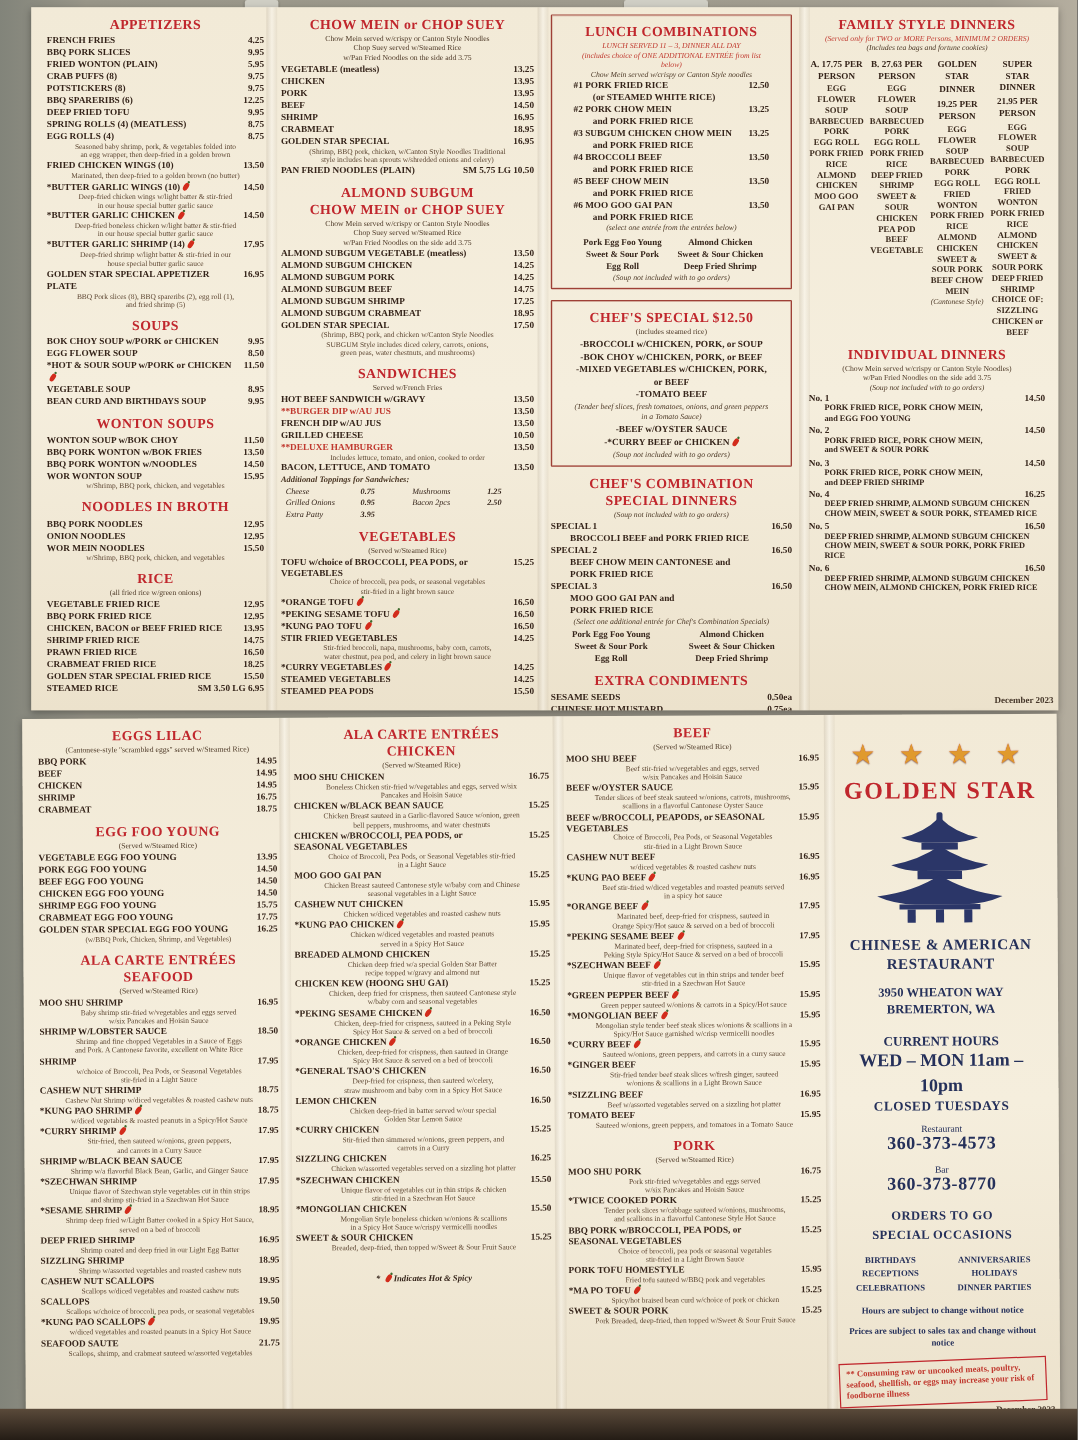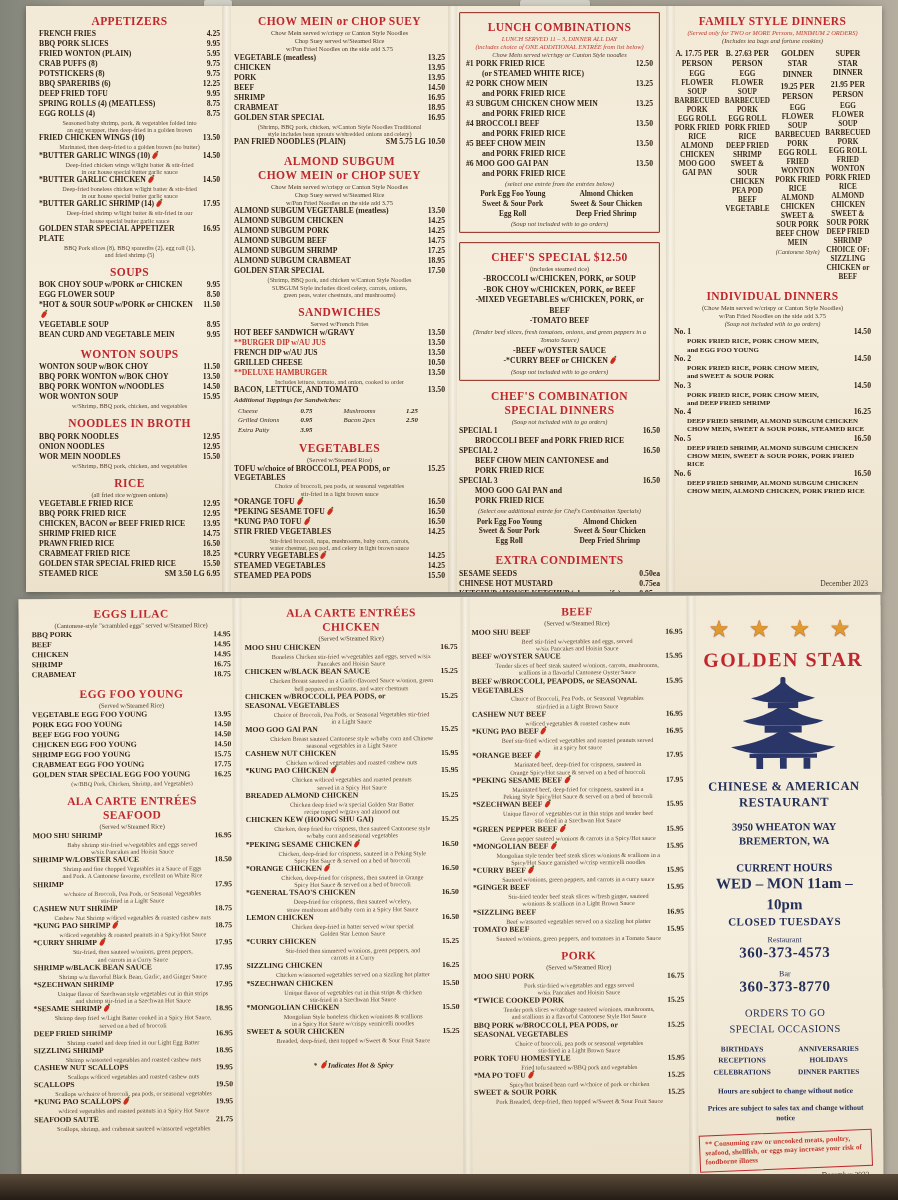--- a/index.html
+++ b/index.html
@@ -12,26 +12,26 @@
   .paper{position:absolute;background:linear-gradient(180deg,#f2ead7 0%,#f5eedd 55%,#ece2cc 100%);
     box-shadow:0 2px 6px rgba(0,0,0,.35);overflow:hidden;}
   .paper-top{left:26px;top:6px;width:856px;height:586px;}
   .paper-bottom{left:20px;top:597px;width:862px;height:588px;transform:rotate(-0.3deg);}
   .cols{position:relative;display:flex;height:100%;padding:4px 4px 0 6px;box-sizing:border-box;}
   .col{box-sizing:border-box;padding:0 7px;overflow:hidden;}
   .t0{width:196px}.t1{width:226px}.t2{width:216px}.t3{width:212px}
   .b0{width:214px}.b1{width:228px}.b2{width:226px}.b3{width:188px}
   .crease{position:absolute;top:0;bottom:0;width:9px;
     background:linear-gradient(90deg,rgba(60,40,20,.10),rgba(255,255,255,.30),rgba(60,40,20,.06));}
-  .page-date{position:absolute;font-size:7.5px;color:#46372a;right:14px;bottom:4px;font-weight:normal;}
+  .page-date{position:absolute;font-size:7.5px;color:#46372a;right:4px;bottom:4px;font-weight:bold;}
   
   .sec-title{font-size:11.5px;font-weight:bold;color:#c0272d;text-align:center;letter-spacing:.4px;
     margin:5px 0 2px;line-height:1.05;}
   .msec{margin-bottom:8px;}
-  .msec.boxed{border:1.4px solid #9e4036;border-radius:1px;padding:3px 6px;margin:2px 0 9px;
+  .msec.boxed{border:1.4px solid #9e4036;border-radius:1px;padding:3px 18px;margin:2px 0 9px;
     box-shadow:inset 0 0 0 .5px rgba(158,64,54,.35);}
   .sub{font-size:6.4px;color:#4c3826;text-align:center;line-height:1.22;}
   .sub.redsub{color:#c0392f;font-style:italic;}
   .sub.itsub{font-style:italic;}
   .mrow{display:flex;justify-content:space-between;align-items:baseline;
     font-size:7.7px;font-weight:bold;color:#35241a;line-height:1.3;}
   .nm{text-align:left;}
   .nm2{font-size:7.7px;font-weight:bold;color:#35241a;line-height:1.15;}
   .pr{text-align:right;white-space:nowrap;padding-left:4px;}
   .redname{color:#c0392f;}
@@ -59,21 +59,21 @@
   .stars{font-size:23px;letter-spacing:7px;color:#e09a2d;text-shadow:0 0 1px #b03226,0 1px 1px rgba(0,0,0,.3);margin-bottom:6px;}
   .gs-name{font-size:20px;font-weight:bold;color:#c0272d;letter-spacing:1.5px;margin-bottom:4px;}
   .pagoda{margin:2px auto 4px;}
   .type-line{font-size:12.5px;font-weight:bold;letter-spacing:.5px;line-height:1.25;}
   .addr{font-size:10.5px;font-weight:bold;margin-top:10px;line-height:1.35;}
   .hours-label{font-size:11px;font-weight:bold;margin-top:12px;}
   .hours{font-size:15px;font-weight:bold;line-height:1.4;}
   .closed{font-size:11px;font-weight:bold;letter-spacing:.5px;}
   .ph-label{font-size:8px;margin-top:8px;}
   .ph{font-size:15px;font-weight:bold;letter-spacing:.5px;line-height:1.15;}
-  .orders{font-size:10.5px;font-weight:normal;margin-top:10px;letter-spacing:.4px;line-height:1.5;}
+  .orders{font-size:10.5px;font-weight:bold;margin-top:10px;letter-spacing:.4px;line-height:1.5;}
   .occasions{display:flex;margin-top:6px;font-size:7.3px;font-weight:bold;}
   .occasions div{flex:1;line-height:1.6;}
   .small-note{font-size:7.4px;font-weight:bold;margin-top:8px;line-height:1.3;}
   .warnbox{border:1.2px solid #c0272d;color:#c0392f;font-size:7.2px;font-weight:bold;
     padding:4px 5px;margin-top:10px;transform:rotate(-2deg);text-align:left;line-height:1.25;}
 </style>
 </head>
 <body>
 
 <div class="stage">
@@ -165,32 +165,32 @@
             </div>
             <div class="mrow">
               <span class="nm">*HOT &amp; SOUR SOUP w/PORK or CHICKEN<span class="chili"></span></span>
               <span class="pr">11.50</span>
             </div>
             <div class="mrow">
               <span class="nm">VEGETABLE SOUP</span>
               <span class="pr">8.95</span>
             </div>
             <div class="mrow">
-              <span class="nm">BEAN CURD AND VEGETABLE MEIN</span>
+              <span class="nm">BEAN CURD AND BIRTHDAYS SOUP</span>
               <span class="pr">9.95</span>
             </div>
           </section>
           <section class="msec">
             <div class="sec-title">WONTON SOUPS</div>
             <div class="mrow">
               <span class="nm">WONTON SOUP w/BOK CHOY</span>
               <span class="pr">11.50</span>
             </div>
             <div class="mrow">
-              <span class="nm">BBQ PORK WONTON w/BOK CHOY</span>
+              <span class="nm">BBQ PORK WONTON w/BOK FRIES</span>
               <span class="pr">13.50</span>
             </div>
             <div class="mrow">
               <span class="nm">BBQ PORK WONTON w/NOODLES</span>
               <span class="pr">14.50</span>
             </div>
             <div class="mrow">
               <span class="nm">WOR WONTON SOUP</span>
               <span class="pr">15.95</span>
             </div>

